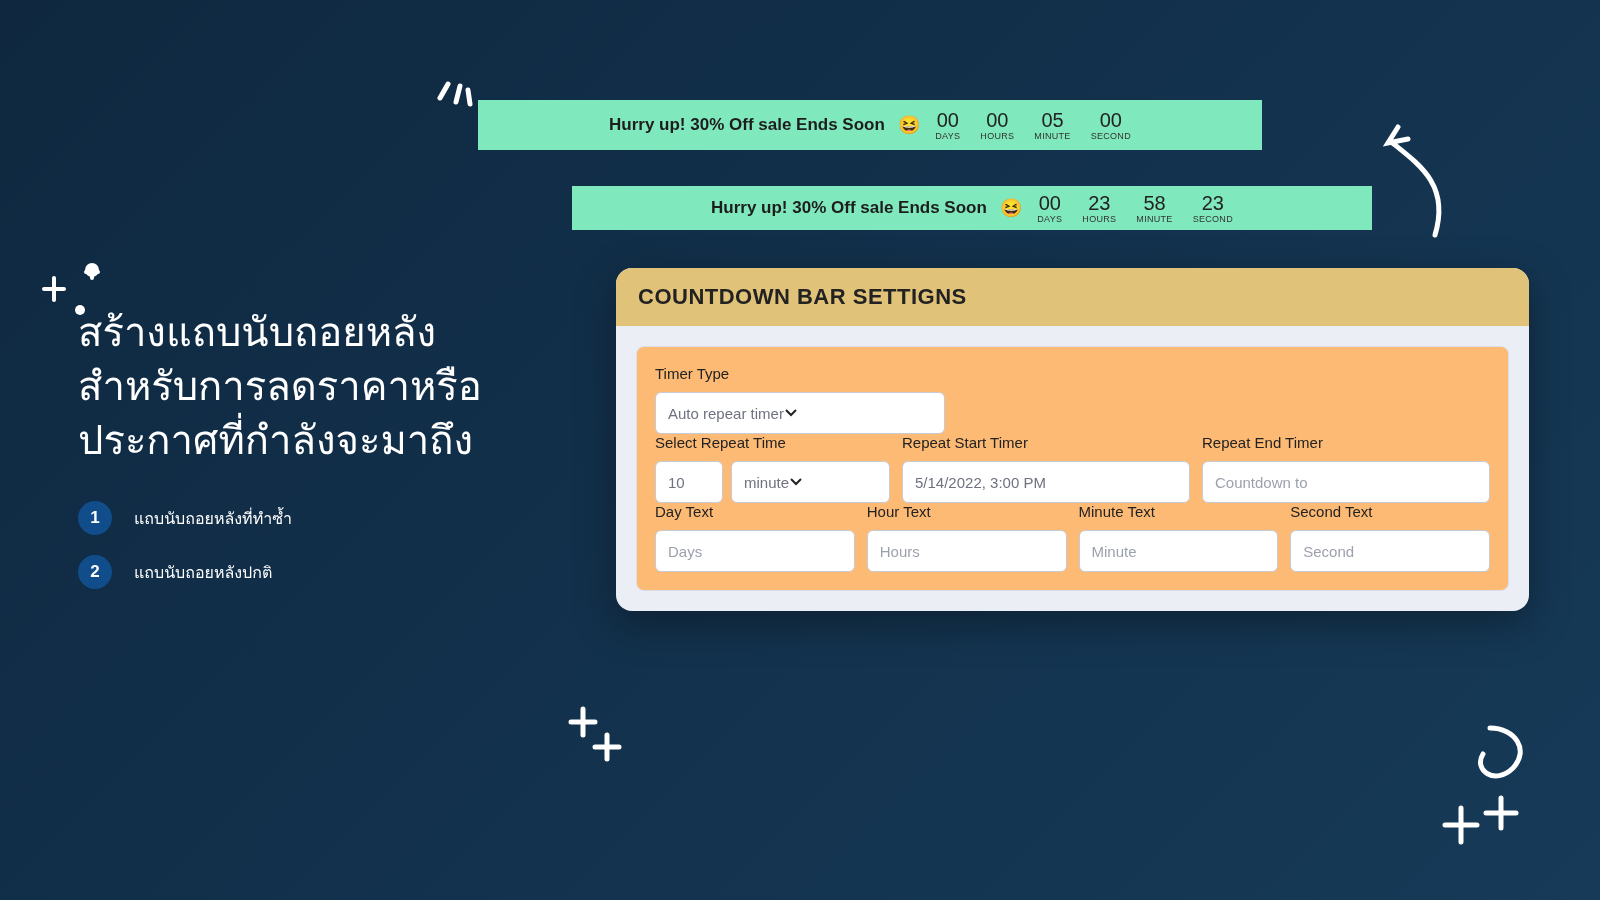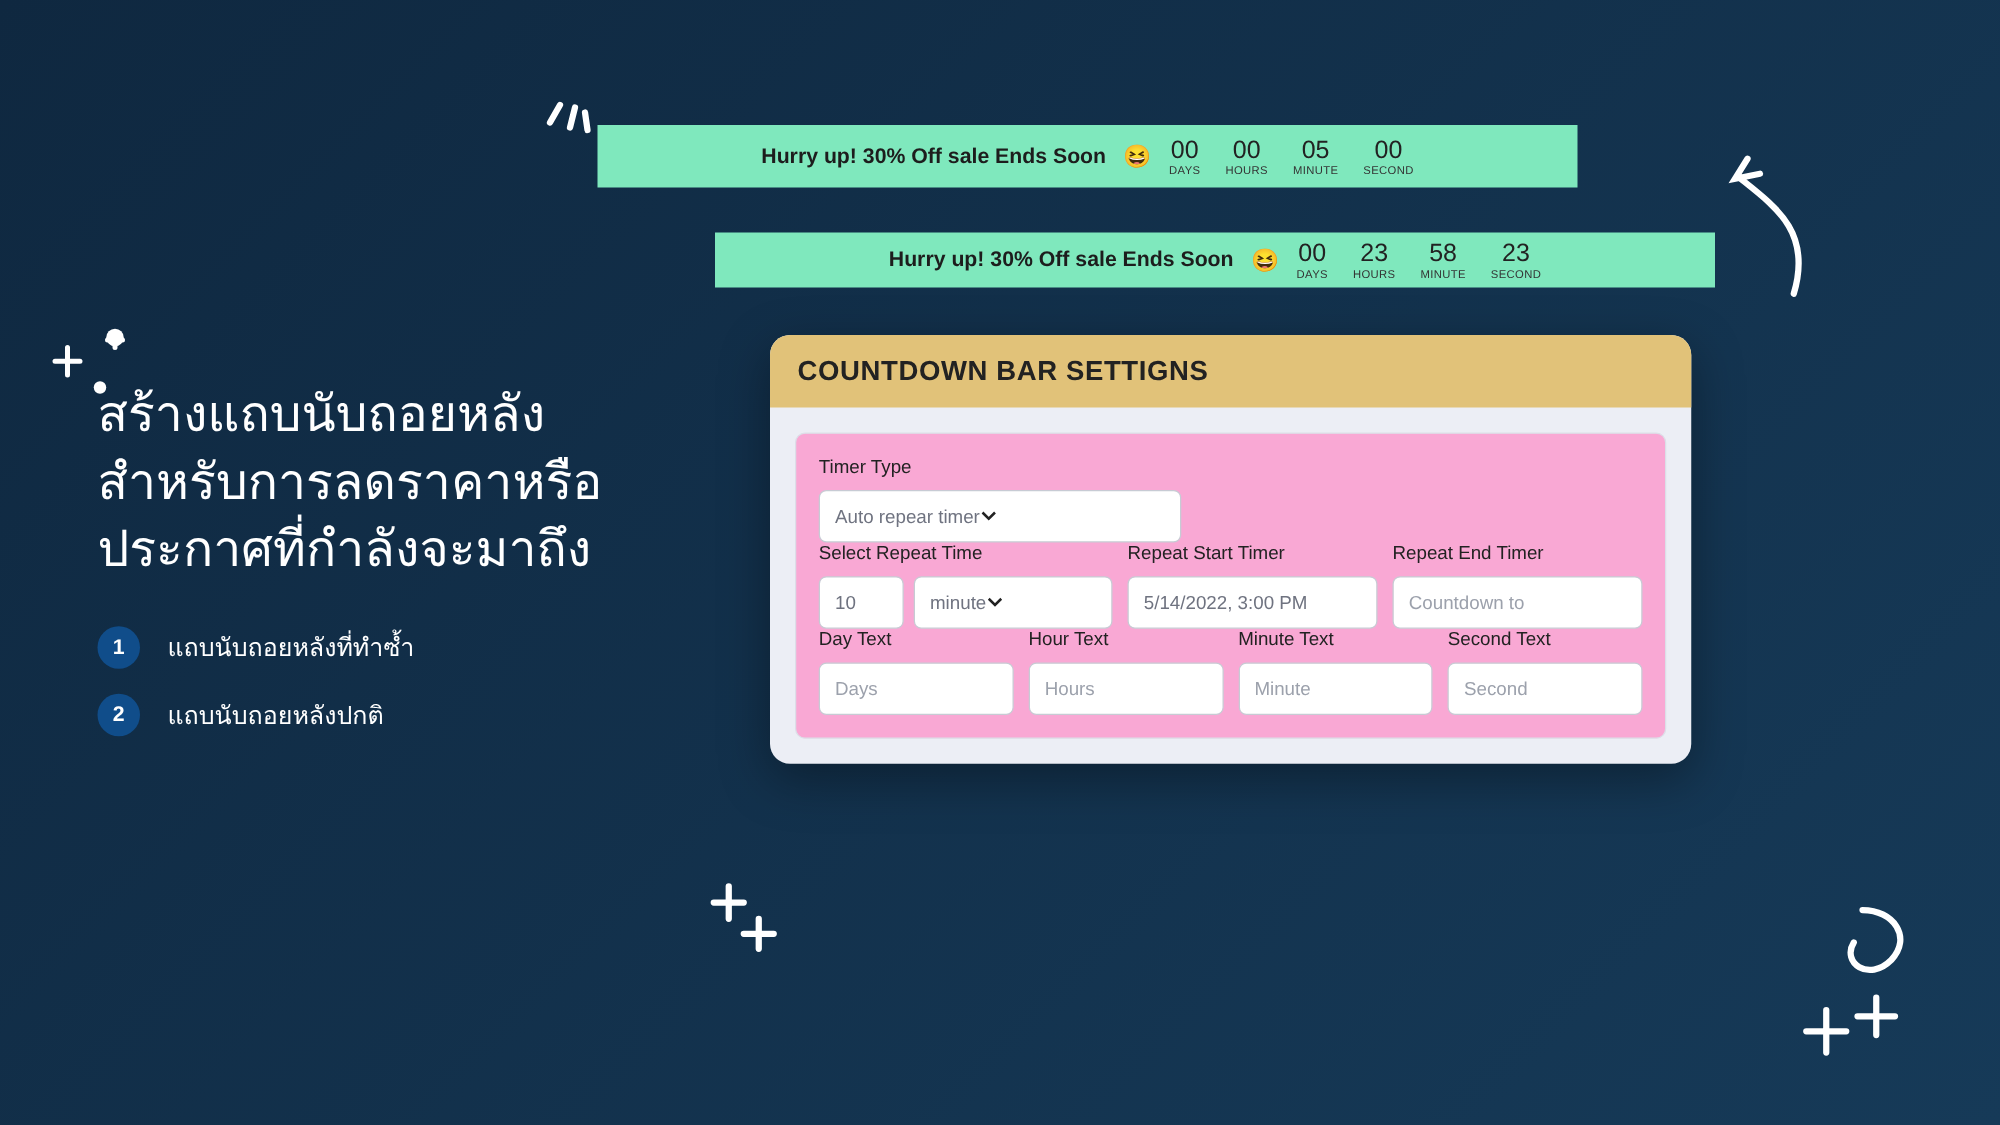--- a/index.html
+++ b/index.html
@@ -17,25 +17,25 @@
 .emoji{font-size:18px}
 .timeset{display:flex;gap:20px}
 .tunit{display:flex;flex-direction:column;align-items:center;line-height:1}
 .tnum{font-size:20px;font-weight:400;color:#222}
 .tlabel{font-size:9px;letter-spacing:0.3px;margin-top:2px;color:#333}
 .heroarea{position:absolute;left:78px;top:305px;width:450px;color:#fff}
 .herotitle{font-size:40px;font-weight:400;line-height:1.35}
 .bullets{margin-top:34px}
 .bullet{display:flex;align-items:center;gap:22px;margin-bottom:20px}
 .bnum{width:34px;height:34px;border-radius:50%;background:#104d8a;display:flex;align-items:center;justify-content:center;font-weight:600;font-size:17px;color:#fff}
-.btxt{font-size:20px}
-.panel{position:absolute;left:616px;top:268px;width:737px;background:#eceef5;border-radius:16px;box-shadow:0 12px 40px rgba(0,0,0,0.35)}
+.btxt{font-size:16px}
+.panel{position:absolute;left:616px;top:268px;width:913px;background:#eceef5;border-radius:16px;box-shadow:0 12px 40px rgba(0,0,0,0.35)}
 .phead{background:#e1c279;border-radius:16px 16px 0 0;padding:16px 22px;font-size:22px;font-weight:700;color:#222;letter-spacing:0.5px}
 .pbody{padding:20px}
-.card{background:#f9a8d4;border:1px solid #dcdfe8;border-radius:8px;padding:18px}
+.card{background:#fdba74;border:1px solid #dcdfe8;border-radius:8px;padding:18px}
 .flabel{font-size:15px;color:#222;font-weight:500;margin-bottom:10px}
 .row{display:flex;gap:12px}
 .field{display:flex;flex-direction:column}
 .inp{border:1px solid #c7cbd4;border-radius:6px;padding:0 12px;height:42px;font-size:15px;background:#fff;color:#333;display:flex;align-items:center;}
 .inp.hasval{color:#6f7380}
 .chev{width:14px;height:14px}
 .chev svg{stroke:#222;stroke-width:2;fill:none}
 .chks{margin-top:20px}
 .chk{display:flex;align-items:center;gap:12px;margin-bottom:12px}
 .chkbox{width:19px;height:19px;border-radius:4px;border:1.5px solid #b8bcc7;display:flex;align-items:center;justify-content:center}

